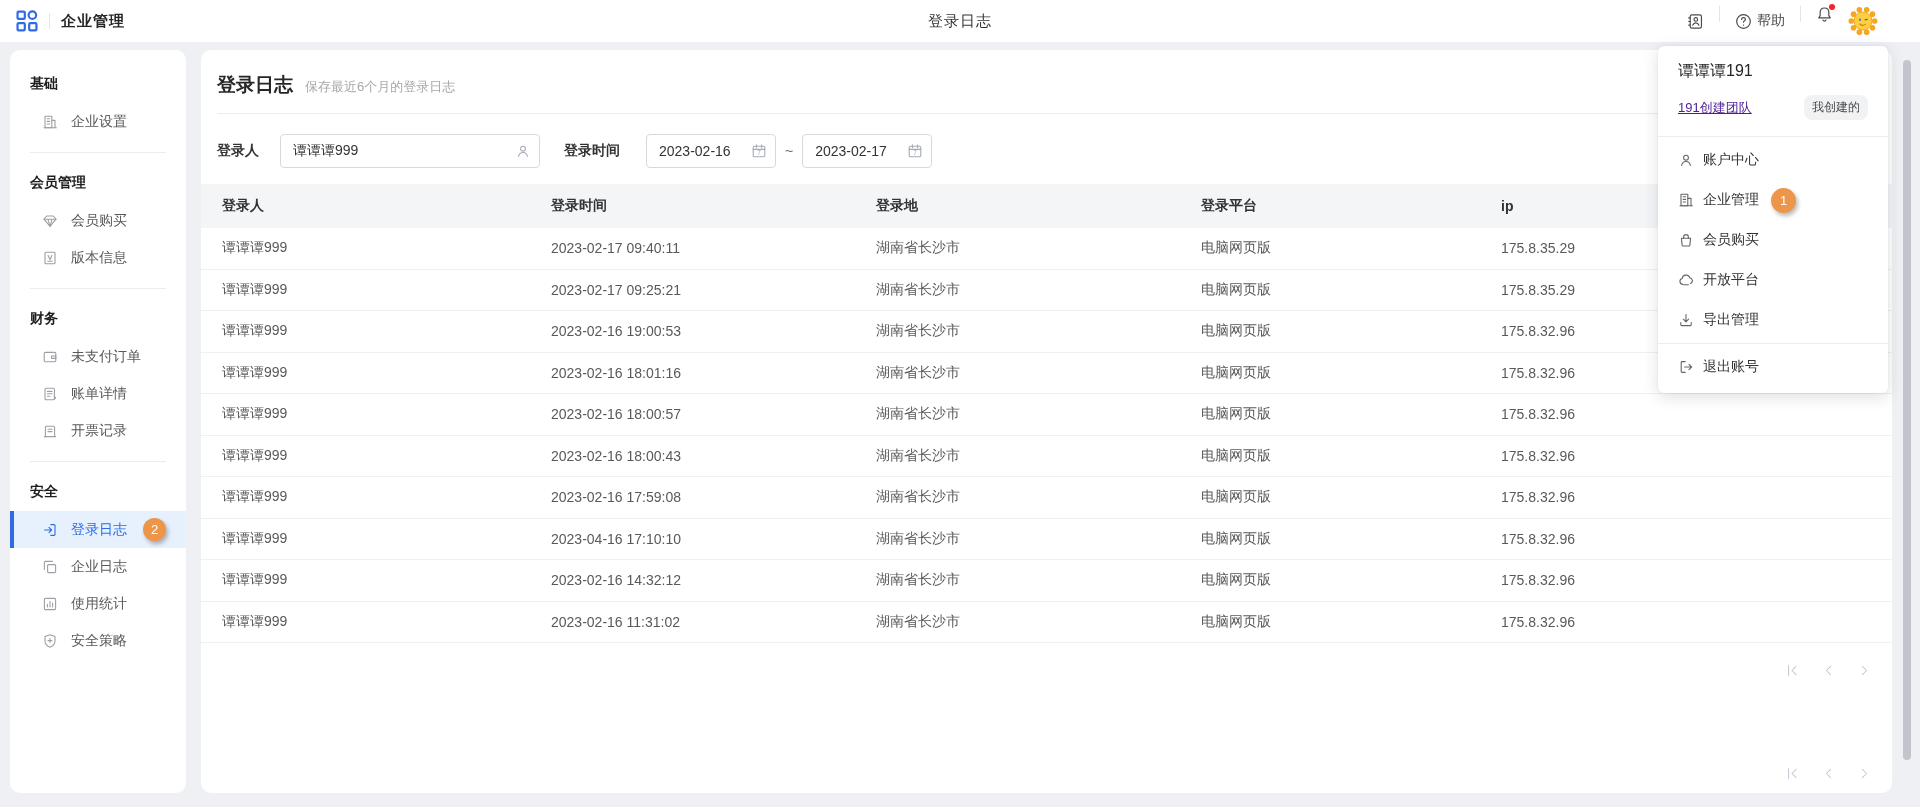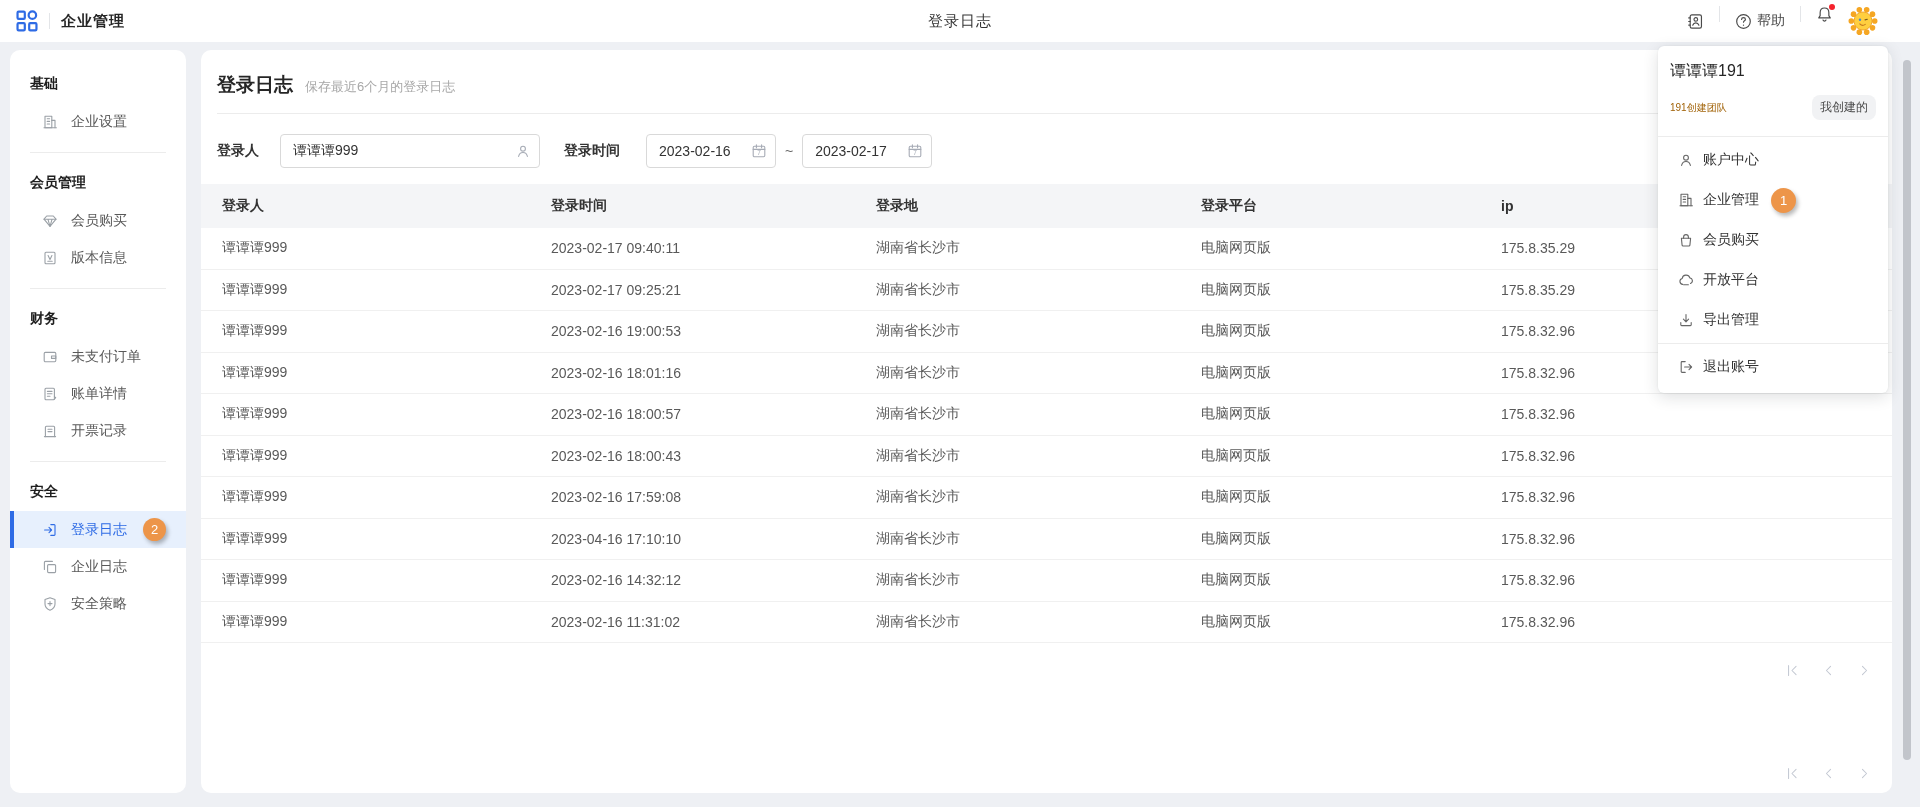--- a/index.html
+++ b/index.html
@@ -67,24 +67,24 @@
   .tr { display:grid; grid-template-columns:329px 325px 325px 300px 1fr; height:41.5px; align-items:center; border-bottom:1px solid #f0f0f0; }
   .td { padding-left:21px; font-size:14px; color:#595959; white-space:nowrap; }
 
   .pagination { display:flex; justify-content:flex-end; align-items:center; gap:21px; padding:20px 20px 0; color:#c3c8d2; }
   .pagination.bottom { position:absolute; right:0; bottom:12px; padding:0 20px; }
   .page-btn { cursor:pointer; display:flex; }
 
   
   .user-menu { position:absolute; left:1658px; top:46px; width:230px; background:#fff; border-radius:6px;
     box-shadow:0 4px 16px rgba(31,35,41,.14), 0 0 2px rgba(31,35,41,.08); z-index:20; padding-bottom:6px; }
-  .menu-head { padding:15px 12px 13px; }
+  .menu-head { padding:15px 20px 13px; }
   .menu-username { font-size:16px; color:#262626; font-weight:500; }
   .menu-team-row { display:flex; align-items:center; justify-content:space-between; margin-top:13px; }
-  .menu-team-link { font-size:10px; color:#a16207; cursor:pointer; }
+  .menu-team-link { font-size:13px; color:#4c1d95; cursor:pointer;text-decoration:underline; }
   .menu-team-badge { font-size:12px; color:#4a4a4a; background:#f1f2f4; border-radius:8px; padding:4px 8px; }
   .menu-div { height:1px; background:#ececec; margin:3px 0; }
   .menu-item { height:40px; display:flex; align-items:center; gap:9px; padding:0 20px; font-size:14px; color:#333; cursor:pointer; }
   .menu-item .icon { color:#666; }
   .menu-item .badge-num { min-width:25px; height:25px; font-size:13px; }
 
   
   .scroll-thumb { position:absolute; right:9px; top:60px; width:8px; height:700px; border-radius:4px; background:#c2c5cb; z-index:30; }
 </style>
 </head>
@@ -237,20 +237,29 @@
         <span class="badge-num">2</span>
       </div>
       <div class="side-item">
         <span class="icon">
           <svg width="16" height="16" viewBox="0 0 16 16" fill="none" stroke="currentColor" stroke-width="1.1" stroke-linecap="round" stroke-linejoin="round">
             <rect x="5.6" y="5.6" width="8" height="8" rx="1"></rect>
             <path d="M10.4 2.4H3.4a1 1 0 0 0-1 1v7"></path>
           </svg>
         </span>
         <span>企业日志</span>
+      </div>
+      <div class="side-item">
+        <span class="icon">
+          <svg width="16" height="16" viewBox="0 0 16 16" fill="none" stroke="currentColor" stroke-width="1.1" stroke-linecap="round" stroke-linejoin="round">
+            <rect x="2.4" y="2.4" width="11.2" height="11.2" rx="1.2"></rect>
+            <path d="M5.4 11V8.2M8 11V5.4M10.6 11V7"></path>
+          </svg>
+        </span>
+        <span>使用统计</span>
       </div>
       <div class="side-item">
         <span class="icon">
           <svg width="16" height="16" viewBox="0 0 16 16" fill="none" stroke="currentColor" stroke-width="1.1" stroke-linecap="round" stroke-linejoin="round">
             <path d="M8 1.8 13 3.6v4.3c0 3.1-2.1 5-5 6.3-2.9-1.3-5-3.2-5-6.3V3.6Z"></path>
             <path d="M8 5.6v4M6 7.6h4"></path>
           </svg>
         </span>
         <span>安全策略</span>
       </div>

